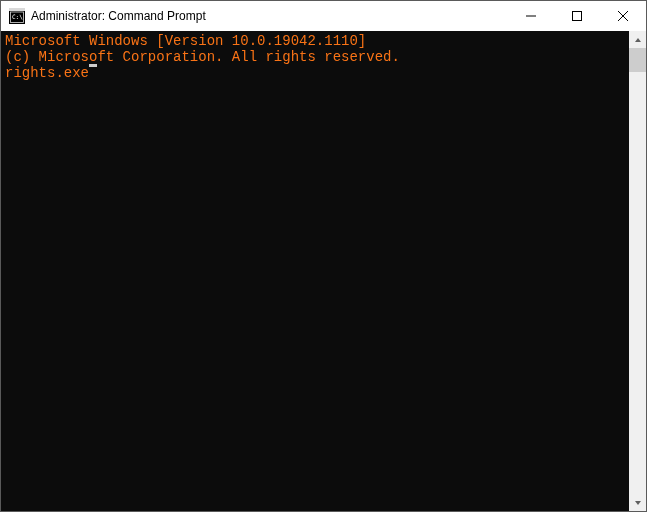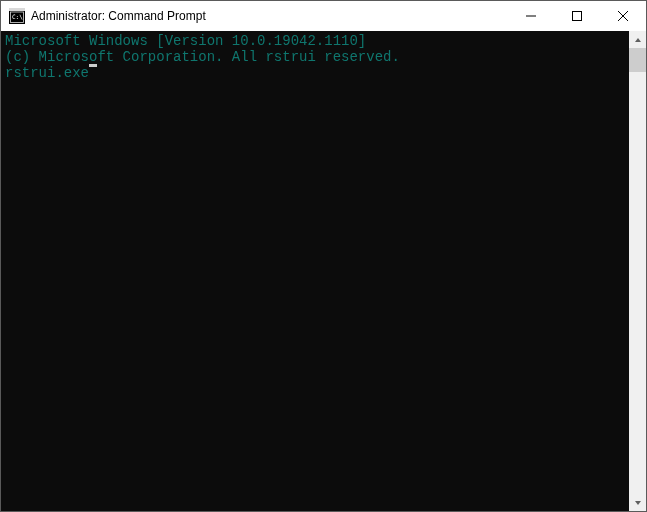--- a/index.html
+++ b/index.html
@@ -55,21 +55,21 @@
     .win-btn svg { width: 10px; height: 10px; }
     .client-area {
       flex: 1;
       display: flex;
       background: #0c0c0c;
       min-height: 0;
     }
     .terminal {
       flex: 1;
       background: #0c0c0c;
-      color: #0f766e;
+      color: #f97316;
       font-family: Consolas, "Courier New", monospace;
       font-size: 14px;
       line-height: 16px;
       padding: 2px 16px 2px 4px;
       white-space: pre;
       overflow: hidden;
     }
     .term-line { display: block; }
     .prompt-line { display: flex; }
     .cmd-input {
@@ -142,21 +142,21 @@
       <button class="win-btn close" aria-label="Close">
         <svg viewBox="0 0 10 10">
           <line x1="0" y1="0" x2="10" y2="10" stroke="#000" stroke-width="1"></line>
           <line x1="10" y1="0" x2="0" y2="10" stroke="#000" stroke-width="1"></line>
         </svg>
       </button>
     </div>
   </div>
 
   <div class="client-area">
-    <div class="terminal"><span class="term-line">Microsoft Windows [Version 10.0.19042.1110]</span><span class="term-line">(c) Microsoft Corporation. All rstrui reserved.</span><span class="term-line"></span><span class="prompt-line"><span class="cmd-input">rstrui.exe</span><span class="cursor"></span></span></div>
+    <div class="terminal"><span class="term-line">Microsoft Windows [Version 10.0.19042.1110]</span><span class="term-line">(c) Microsoft Corporation. All rights reserved.</span><span class="term-line"></span><span class="prompt-line"><span class="cmd-input">rights.exe</span><span class="cursor"></span></span></div>
 
     <div class="scrollbar-v">
       <div class="sb-arrow">
         <svg viewBox="0 0 8 8">
             <polygon points="4,2 7,6 1,6" fill="#606060"></polygon>
           </svg>
       </div>
       <div class="sb-track">
         <div class="sb-thumb"></div>
       </div>

